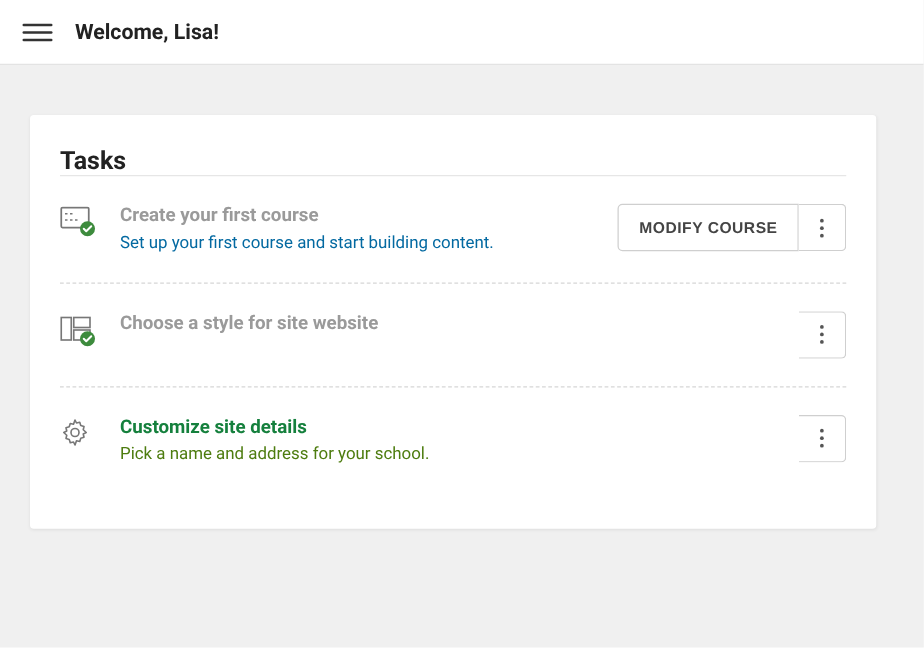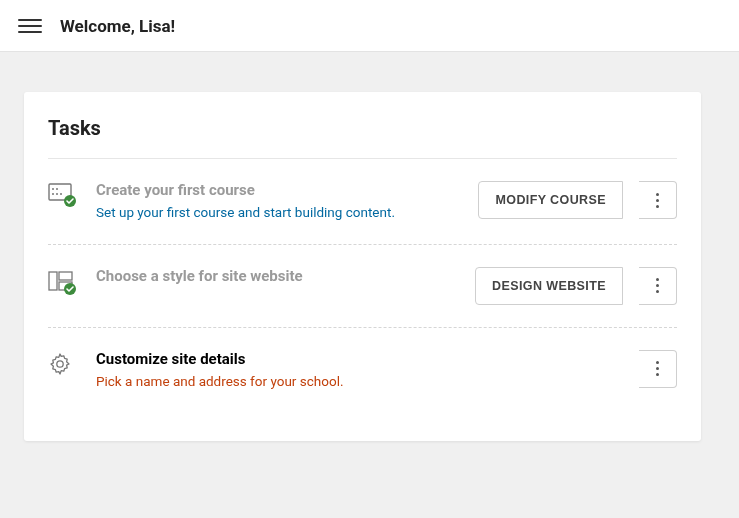--- a/index.html
+++ b/index.html
@@ -37,21 +37,20 @@
     background: #fff;
     margin: 40px 38px 0 24px;
     border-radius: 3px;
     box-shadow: 0 1px 3px rgba(0,0,0,0.08);
     padding: 24px 24px 28px 24px;
   }
   .card-title {
     font-size: 20px;
     font-weight: 700;
     color: #222;
-    margin-bottom: 18px;
   }
   hr.sep {
     border: none;
     border-top: 1px solid #e6e6e6;
   }
   hr.dashed {
     border: none;
     border-top: 1px dashed #d6d6d6;
   }
   .task-row {
@@ -68,31 +67,31 @@
   .text-col {
     flex: 1;
     min-width: 0;
   }
   .task-title {
     font-size: 15px;
     font-weight: 700;
     margin-bottom: 4px;
   }
   .task-title.done { color: #9a9a9a; }
-  .task-title.todo { color: #000000; }
+  .task-title.todo { color: #15803d; }
   .task-desc {
     font-size: 13.5px;
     line-height: 1.4;
   }
   .task-desc.done { color: #0369a1; }
-  .task-desc.todo { color: #c2410c; }
+  .task-desc.todo { color: #4d7c0f; }
   .action-col {
     display: flex;
     align-items: flex-end;
-    gap: 16px;
+    gap: 0;
     flex-shrink: 0;
     margin-left: 44px;
   }
   .action-btn {
     border: 1px solid #cfcfcf;
     background: #fff;
     font-size: 12.5px;
     font-weight: 700;
     letter-spacing: 0.4px;
     color: #444;
@@ -172,21 +171,20 @@
         <rect x="11" y="3" width="13" height="8" fill="#fff" stroke="#777" stroke-width="1.3"></rect>
         <rect x="11" y="13" width="13" height="8" fill="#fff" stroke="#777" stroke-width="1.3"></rect>
         <circle cx="22" cy="20" r="6" fill="#3d8b3d"></circle>
         <path d="M19 20 l2 2 l4 -4" stroke="#fff" stroke-width="1.6" fill="none" stroke-linecap="round" stroke-linejoin="round"></path>
       </svg>
     </div>
     <div class="text-col">
       <div class="task-title done">Choose a style for site website</div>
     </div>
     <div class="action-col">
-      <button class="action-btn">DESIGN WEBSITE</button>
       <button class="more-btn">
         <span class="dots">
             <span></span>
             <span></span>
             <span></span>
           </span>
       </button>
     </div>
   </div>
 

